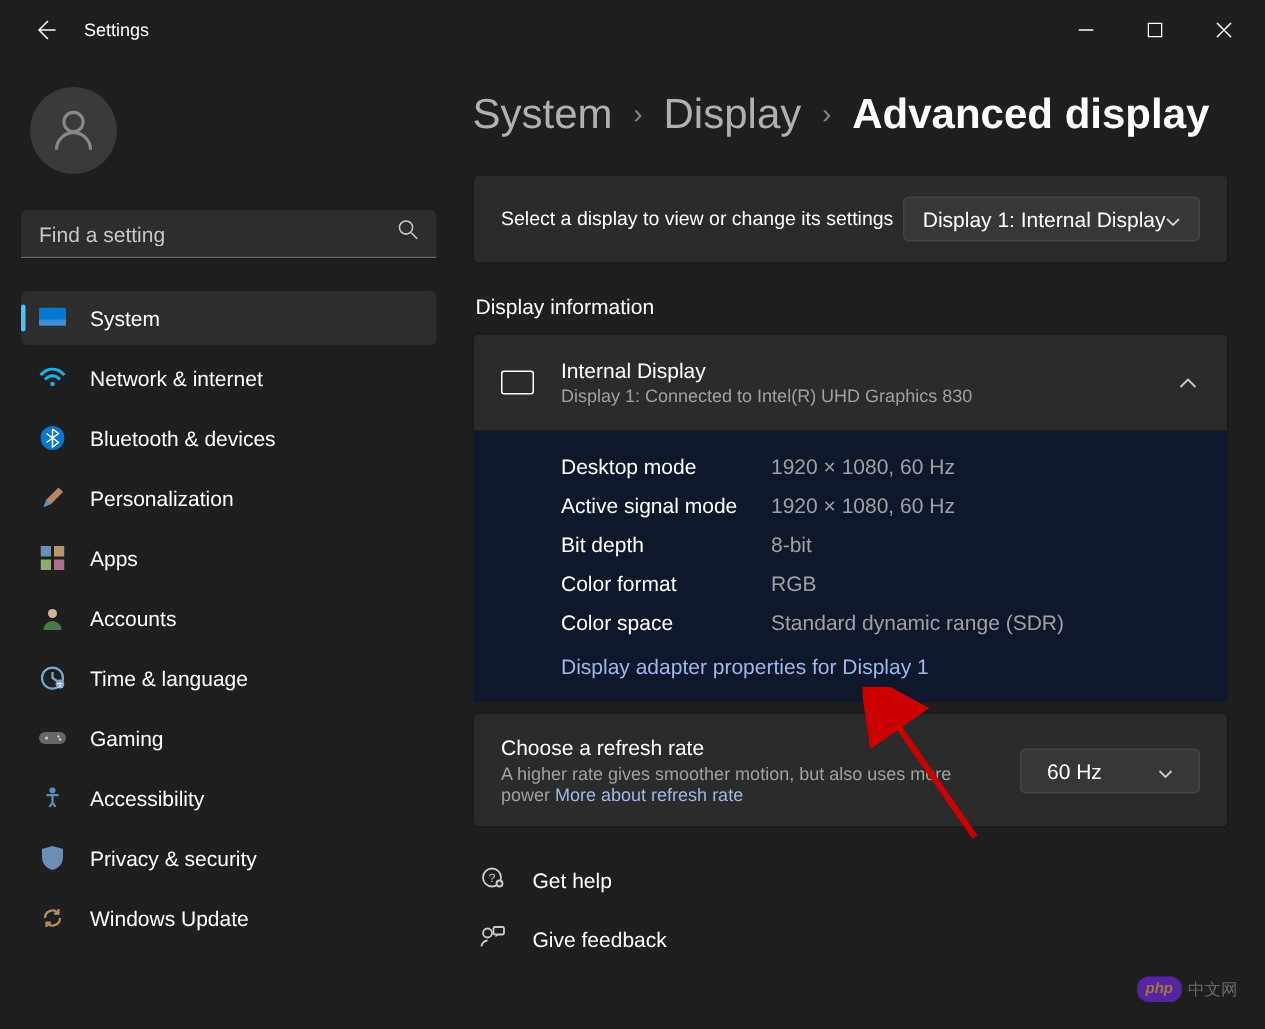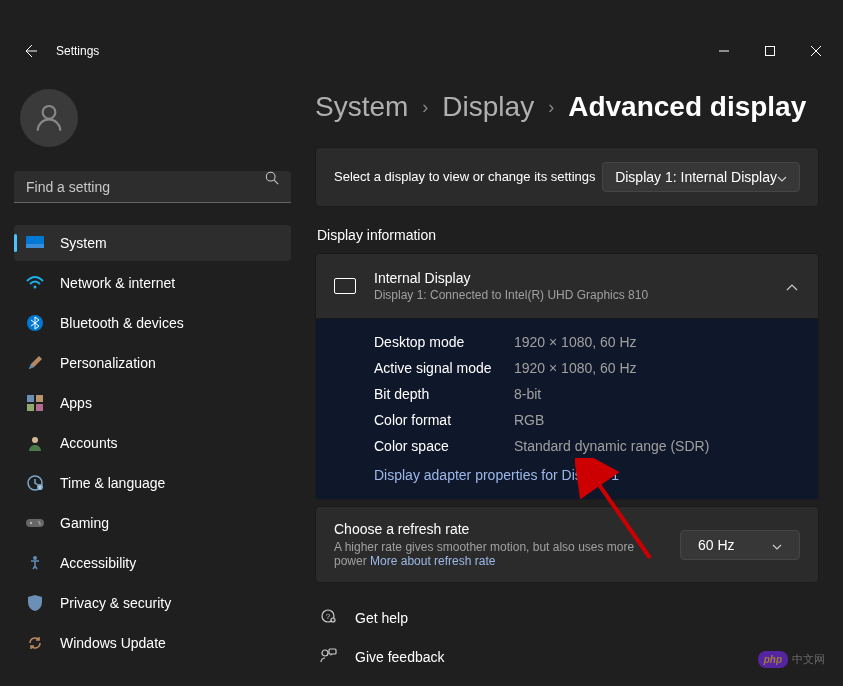--- a/index.html
+++ b/index.html
@@ -1,31 +1,31 @@
 <!DOCTYPE html>
 <html><head>
 <meta charset="utf-8">
 <style>
   * { margin: 0; padding: 0; box-sizing: border-box; font-family: 'Segoe UI', Tahoma, sans-serif; }
   body { background: #1f1f1f; color: #ffffff; width: 843px; height: 686px; overflow: hidden; position: relative; }
   
-  .titlebar { display: flex; align-items: center; height: 40px; padding: 0 4px; margin-top: 31px; }
+  .titlebar { display: flex; align-items: center; height: 40px; padding: 0 4px; }
   .titlebar-left { display: flex; align-items: center; gap: 18px; padding-left: 18px; }
   .back-arrow { width: 16px; height: 16px; display: flex; align-items: center; justify-content: center; color: #fff; }
   .title-text { font-size: 12px; color: #fff; }
   .titlebar-right { margin-left: auto; display: flex; }
   .win-btn { width: 46px; height: 32px; display: flex; align-items: center; justify-content: center; color: #fff; }
   
   .content { display: flex; height: calc(100% - 40px); }
   
   .sidebar { width: 305px; padding: 10px 14px 10px 14px; display: flex; flex-direction: column; }
   .avatar { width: 58px; height: 58px; border-radius: 50%; background: #3a3a3a; display: flex; align-items: center; justify-content: center; margin-bottom: 24px; margin-left: 6px; margin-top: 8px; }
   .avatar svg { width: 34px; height: 34px; }
   
-  .search-box { display: flex; background: #2d2d2d; border-bottom: 1px solid #666; border-radius: 4px 4px 0 0; height: 32px; padding: 0 12px; margin-bottom: 22px; }
+  .search-box { display: flex; align-items: center; background: #2d2d2d; border-bottom: 1px solid #666; border-radius: 4px 4px 0 0; height: 32px; padding: 0 12px; margin-bottom: 22px; }
   .search-box input { flex: 1; background: transparent; border: none; outline: none; color: #fff; font-size: 14px; }
   .search-box input::placeholder { color: #c8c8c8; }
   .search-icon { color: #c8c8c8; }
   
   .nav { list-style: none; display: flex; flex-direction: column; gap: 4px; }
   .nav-item { display: flex; align-items: center; gap: 16px; height: 36px; padding: 0 12px; border-radius: 4px; font-size: 14px; cursor: pointer; position: relative; }
   .nav-item.active { background: #2d2d2d; }
   .nav-item.active::before { content: ''; position: absolute; left: 0; top: 9px; bottom: 9px; width: 3px; background: #4cc2ff; border-radius: 2px; }
   .nav-icon { width: 18px; height: 18px; display: flex; align-items: center; justify-content: center; }
   
@@ -249,21 +249,21 @@
       </div>
     </div>
 
     <div class="section-title">Display information</div>
 
     <div class="card">
       <div class="disp-header">
         <div class="disp-icon"></div>
         <div class="info">
           <span class="name">Internal Display</span>
-          <span class="sub">Display 1: Connected to Intel(R) UHD Graphics 810</span>
+          <span class="sub">Display 1: Connected to Intel(R) UHD Graphics 830</span>
         </div>
         <span class="chevron-up"><svg width="12" height="7" viewBox="0 0 12 7">
               <path d="M1 6l5-5 5 5" stroke="#ccc" stroke-width="1.2" fill="none"></path>
             </svg></span>
       </div>
       <div class="props">
         <div class="prop-row">
             <span class="prop-label">Desktop mode</span>
             <span class="prop-value">1920 × 1080, 60 Hz</span>
           </div>

